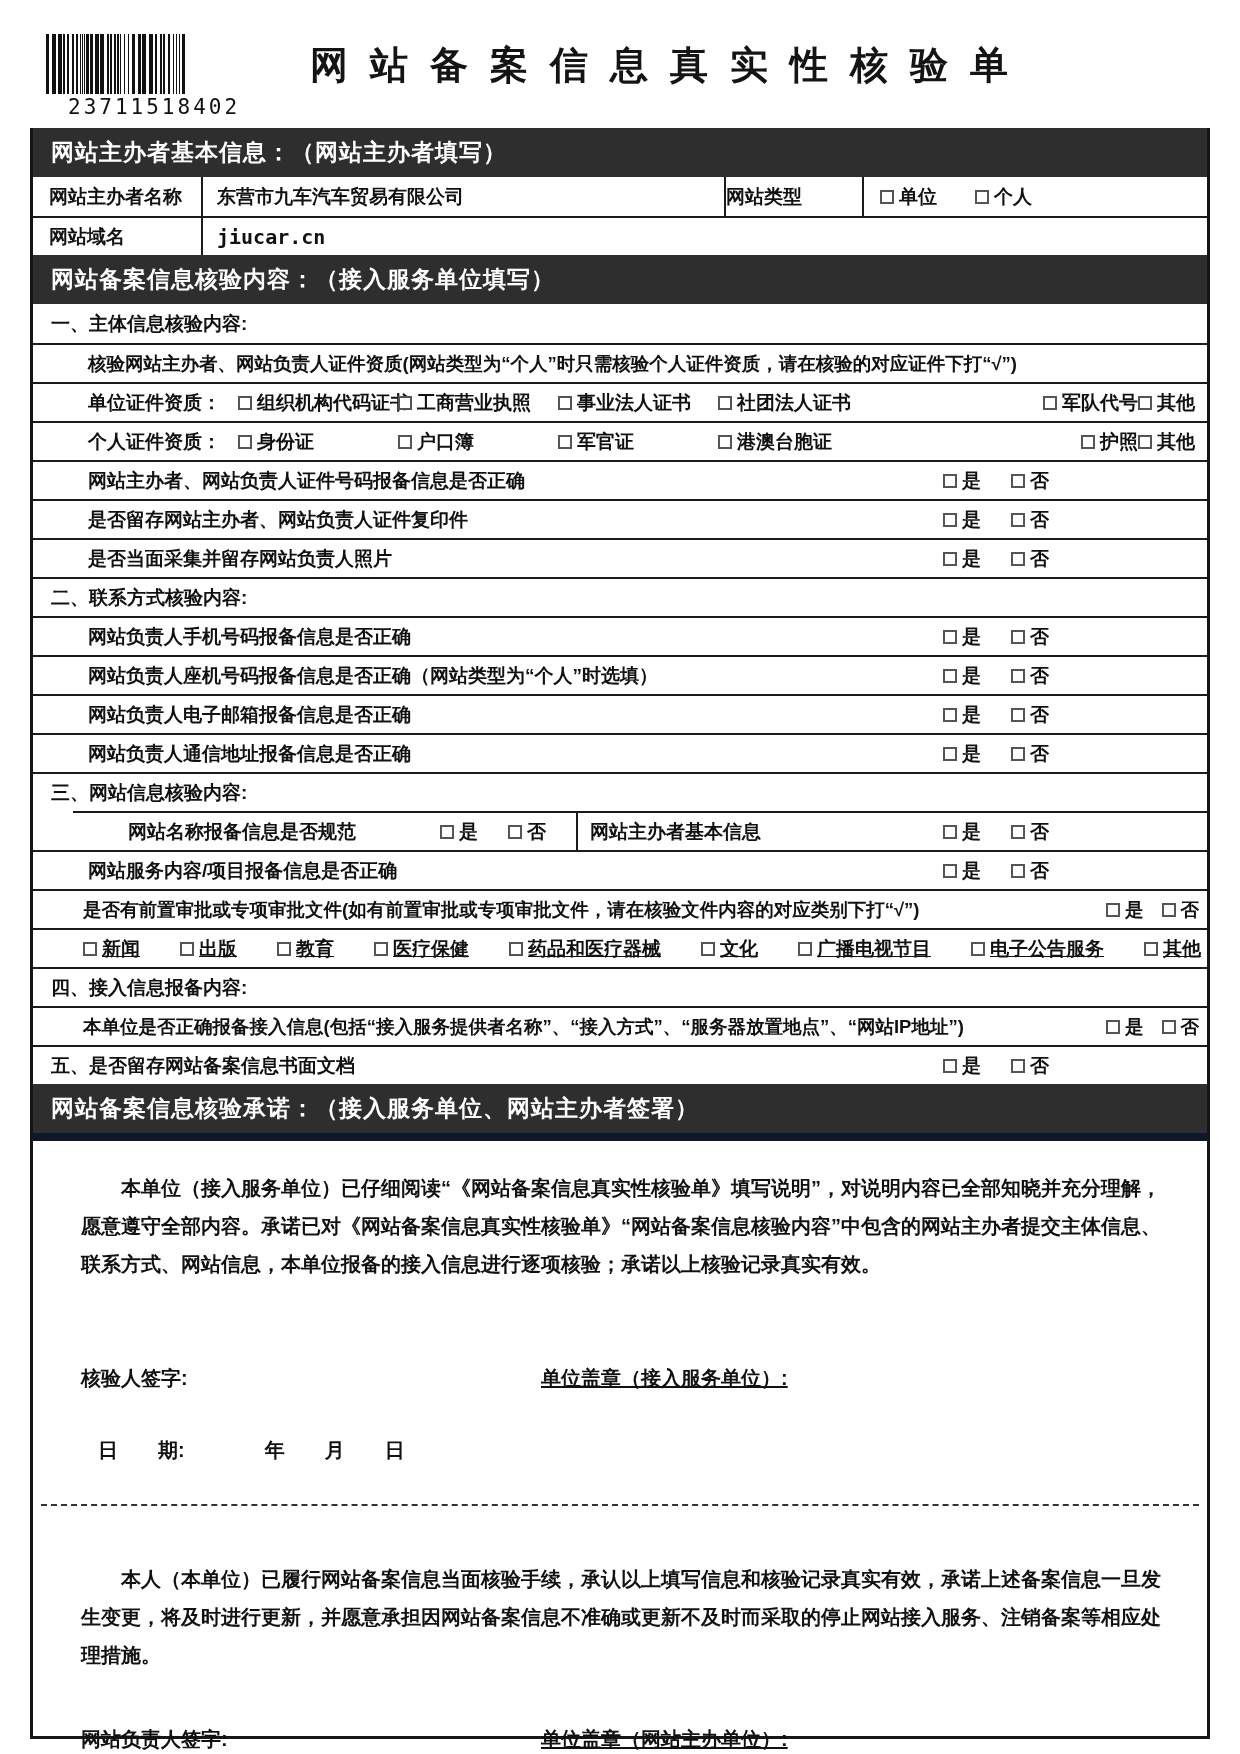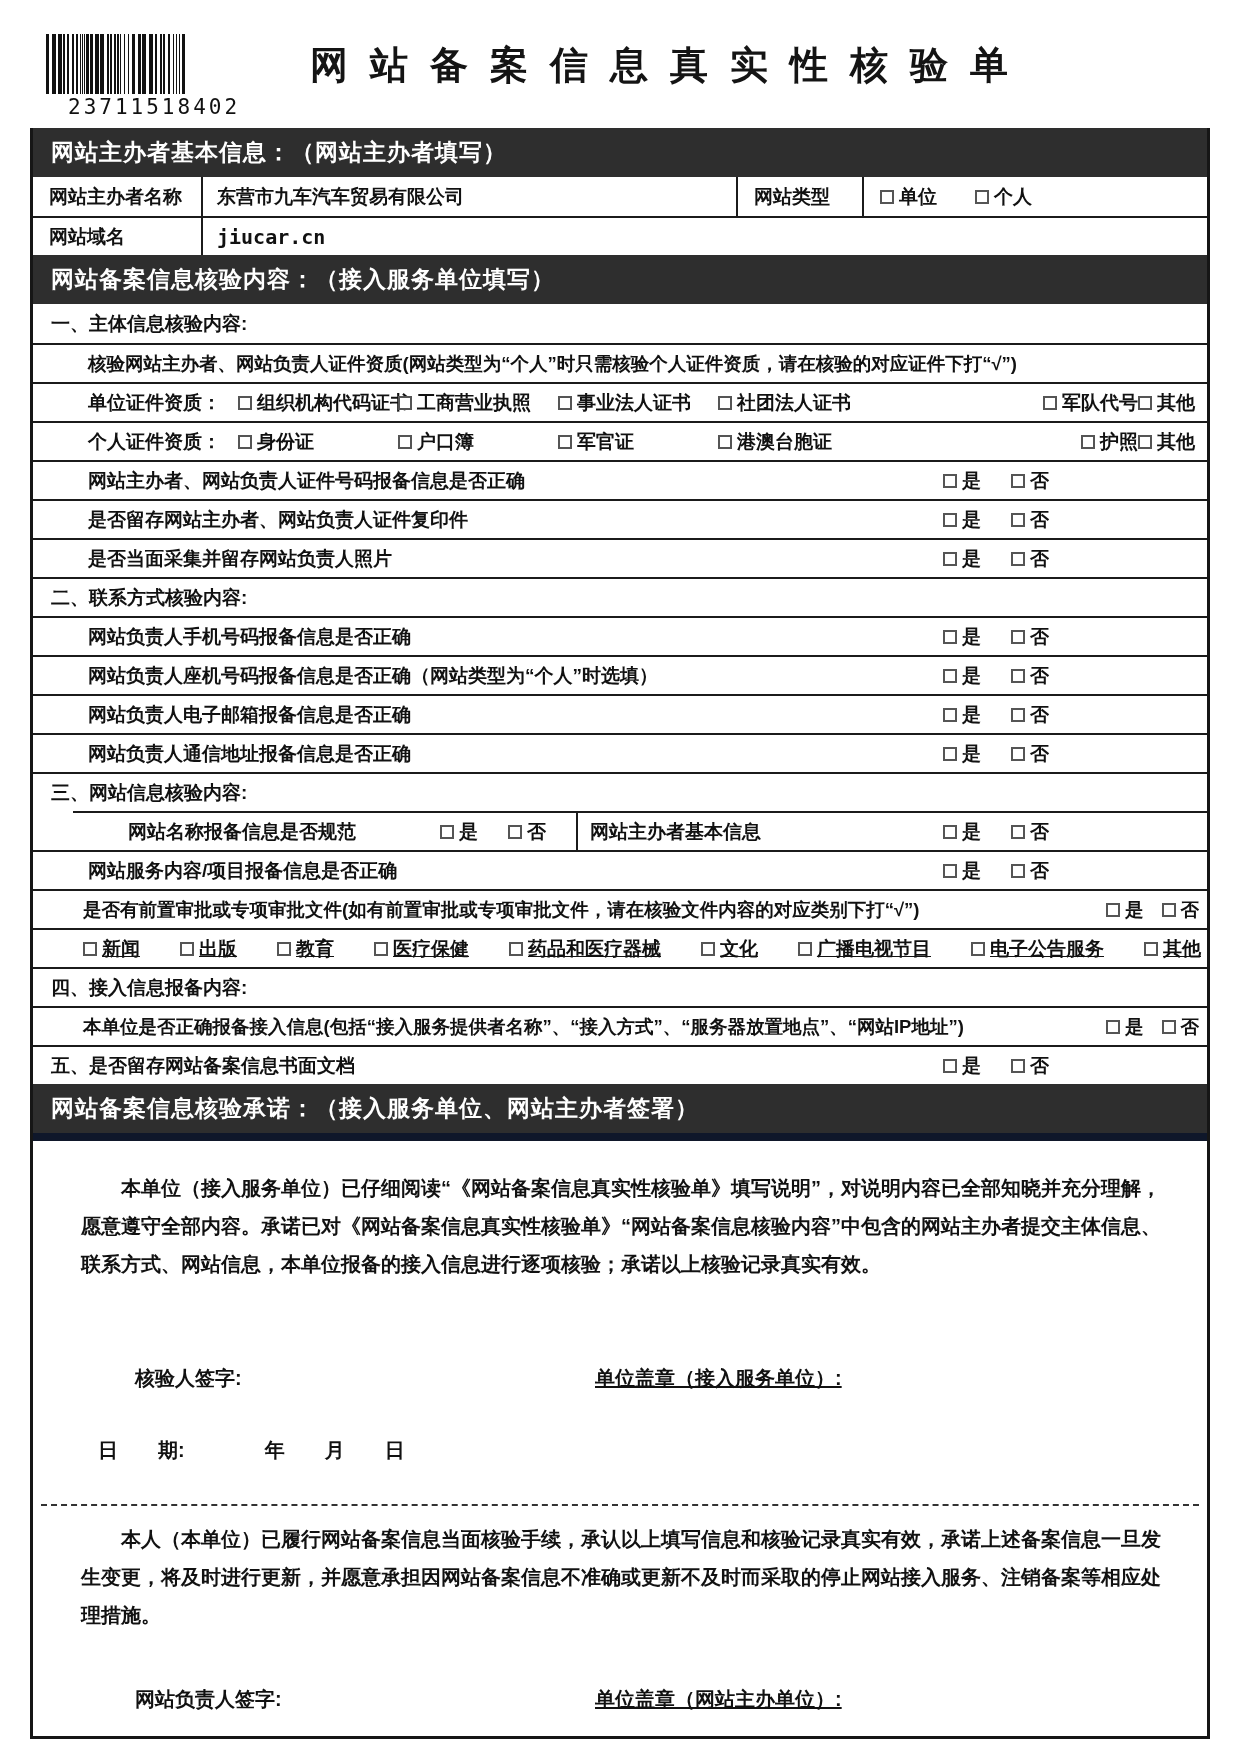--- a/index.html
+++ b/index.html
@@ -15,21 +15,21 @@
   .doc-title { flex: 1; margin-left: 24px; margin-top: 18px; font-size: 38px; font-weight: bold; letter-spacing: 22px; color: #141414; white-space: nowrap; }
 
   
   .form { position: absolute; top: 128px; left: 30px; width: 1180px; border: 3px solid #161616; border-top: none; background: #fff; }
   .secbar { background: #2e2e2e; color: #fff; font-size: 23px; font-weight: bold; padding: 9px 0 9px 18px; letter-spacing: 1px; }
   .trow { display: flex; align-items: center; min-height: 39px; border-top: 2px solid #1b1b1b; font-size: 19px; font-weight: bold; }
   .secbar + .trow { border-top: none; }
   .cell { display: flex; align-items: center; align-self: stretch; padding: 0 10px; }
   .cell + .cell { border-left: 2px solid #1b1b1b; }
   .w165 { width: 168px; padding-left: 16px; }
-  .w135 { width: 126px; padding-left: 16px; }
+  .w135 { width: 138px; padding-left: 0; }
   .w340 { width: 345px; padding-left: 16px; gap: 38px; }
   .flex1 { flex: 1; }
   .mono { font-family: "DejaVu Sans Mono", monospace; font-weight: bold; font-size: 20px; }
 
   .heading { padding-left: 18px; }
   .indent { padding-left: 55px; }
   .fit { font-size: 18.5px; letter-spacing: 0; }
 
   .cb { display: inline-block; width: 14px; height: 14px; border: 2px solid #555; background: #fff; margin-right: 5px; vertical-align: -1px; flex: none; }
   .opt { display: inline-flex; align-items: center; white-space: nowrap; }
@@ -48,26 +48,26 @@
   .yn.mid { margin-right: 30px; }
 
   .split-left { width: 505px; align-self: stretch; display: flex; align-items: center; border-right: 2px solid #1b1b1b; }
   .split-right { flex: 1; display: flex; align-items: center; padding-left: 12px; }
 
   .sprd { padding-left: 50px; padding-right: 6px; justify-content: space-between; text-decoration: underline; }
 
   
   .commit-body { padding-top: 28px; position: relative; height: 603px; }
   .para { font-size: 20px; font-weight: bold; line-height: 38px; padding: 0 44px 0 48px; text-indent: 2em; }
-  .sigrow { position: relative; margin-left: 102px; margin-right: 40px; font-size: 20px; font-weight: bold; height: 26px; }
+  .sigrow { position: relative; margin-left: 48px; margin-right: 40px; font-size: 20px; font-weight: bold; height: 26px; }
   .sigrow .stamp { position: absolute; left: 460px; top: 0; text-decoration: underline; }
   .daterow { margin-left: 65px; font-size: 20px; font-weight: bold; white-space: pre; }
   .dash { border-top: 2px dashed #333; margin: 0 8px; }
   .mt75 { margin-top: 82px; } .mt48 { margin-top: 46px; } .mt45 { margin-top: 40px; }
-  .mt38 { margin-top: 14px; } .mt55 { margin-top: 52px; }
+  .mt38 { margin-top: 54px; } .mt55 { margin-top: 52px; }
 </style>
 </head>
 <body>
 
 <div class="page">
 
   <div class="tophead">
     <div class="barcode-wrap">
       <div class="barcode"><span style="display:inline-block;height:60px;width:3px;background:#111;margin-right:3px;vertical-align:top;"></span><span style="display:inline-block;height:60px;width:4px;background:#111;margin-right:2px;vertical-align:top;"></span><span style="display:inline-block;height:60px;width:4px;background:#111;margin-right:1px;vertical-align:top;"></span><span style="display:inline-block;height:60px;width:2px;background:#111;margin-right:2px;vertical-align:top;"></span><span style="display:inline-block;height:60px;width:2px;background:#111;margin-right:3px;vertical-align:top;"></span><span style="display:inline-block;height:60px;width:2px;background:#111;margin-right:2px;vertical-align:top;"></span><span style="display:inline-block;height:60px;width:2px;background:#111;margin-right:2px;vertical-align:top;"></span><span style="display:inline-block;height:60px;width:1px;background:#111;margin-right:1px;vertical-align:top;"></span><span style="display:inline-block;height:60px;width:1px;background:#111;margin-right:1px;vertical-align:top;"></span><span style="display:inline-block;height:60px;width:1px;background:#111;margin-right:1px;vertical-align:top;"></span><span style="display:inline-block;height:60px;width:3px;background:#111;margin-right:1px;vertical-align:top;"></span><span style="display:inline-block;height:60px;width:3px;background:#111;margin-right:2px;vertical-align:top;"></span><span style="display:inline-block;height:60px;width:4px;background:#111;margin-right:1px;vertical-align:top;"></span><span style="display:inline-block;height:60px;width:4px;background:#111;margin-right:3px;vertical-align:top;"></span><span style="display:inline-block;height:60px;width:2px;background:#111;margin-right:1px;vertical-align:top;"></span><span style="display:inline-block;height:60px;width:2px;background:#111;margin-right:2px;vertical-align:top;"></span><span style="display:inline-block;height:60px;width:2px;background:#111;margin-right:1px;vertical-align:top;"></span><span style="display:inline-block;height:60px;width:2px;background:#111;margin-right:1px;vertical-align:top;"></span><span style="display:inline-block;height:60px;width:1px;background:#111;margin-right:3px;vertical-align:top;"></span><span style="display:inline-block;height:60px;width:1px;background:#111;margin-right:3px;vertical-align:top;"></span><span style="display:inline-block;height:60px;width:1px;background:#111;margin-right:3px;vertical-align:top;"></span><span style="display:inline-block;height:60px;width:3px;background:#111;margin-right:3px;vertical-align:top;"></span><span style="display:inline-block;height:60px;width:3px;background:#111;margin-right:1px;vertical-align:top;"></span><span style="display:inline-block;height:60px;width:4px;background:#111;margin-right:3px;vertical-align:top;"></span><span style="display:inline-block;height:60px;width:4px;background:#111;margin-right:2px;vertical-align:top;"></span><span style="display:inline-block;height:60px;width:2px;background:#111;margin-right:3px;vertical-align:top;"></span><span style="display:inline-block;height:60px;width:2px;background:#111;margin-right:1px;vertical-align:top;"></span><span style="display:inline-block;height:60px;width:2px;background:#111;margin-right:3px;vertical-align:top;"></span><span style="display:inline-block;height:60px;width:2px;background:#111;margin-right:3px;vertical-align:top;"></span><span style="display:inline-block;height:60px;width:1px;background:#111;margin-right:2px;vertical-align:top;"></span><span style="display:inline-block;height:60px;width:1px;background:#111;margin-right:2px;vertical-align:top;"></span><span style="display:inline-block;height:60px;width:1px;background:#111;margin-right:2px;vertical-align:top;"></span><span style="display:inline-block;height:60px;width:3px;background:#111;margin-right:2px;vertical-align:top;"></span></div>
       <div class="barcode-num">23711518402</div>

